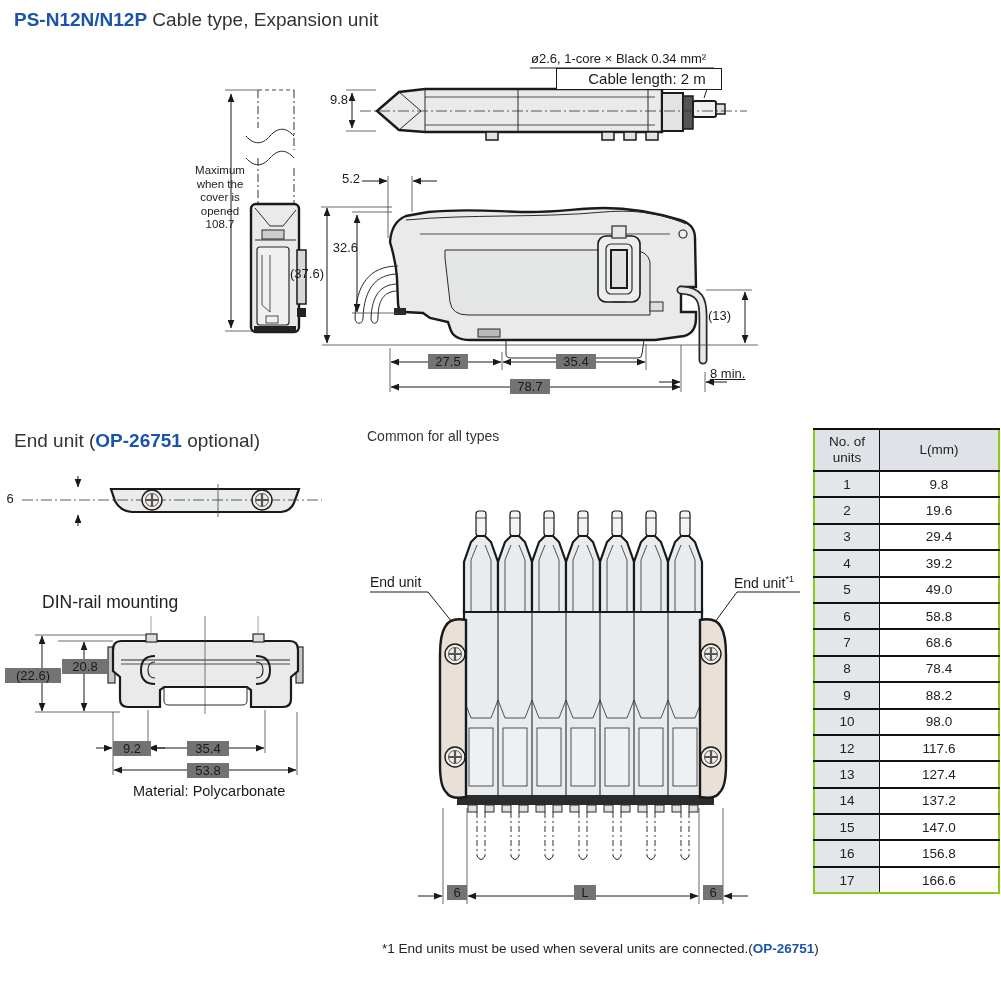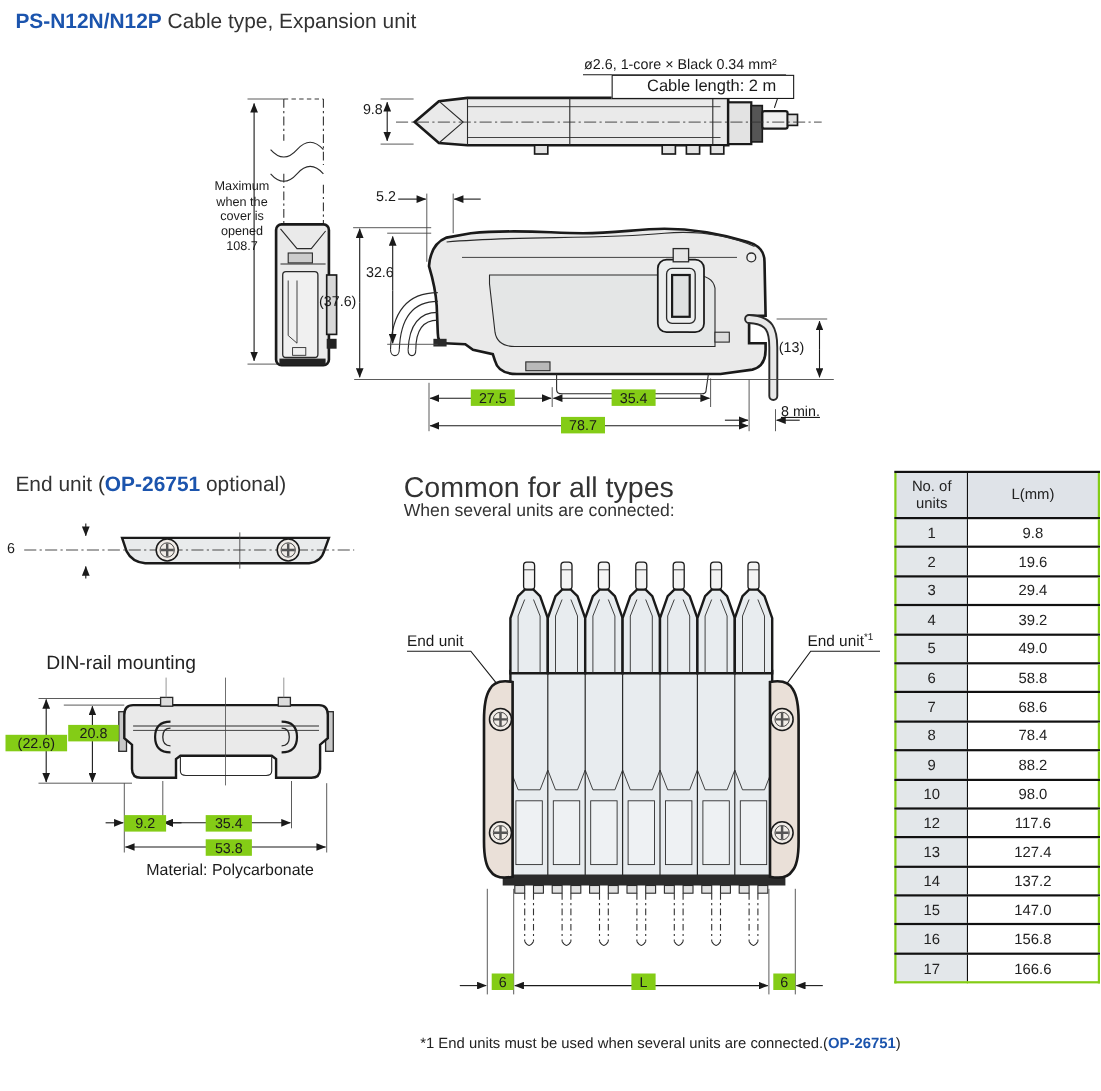--- a/index.html
+++ b/index.html
@@ -7,21 +7,21 @@
   .canvas{position:relative;width:1001px;height:992px;background:#fff;overflow:hidden;
           font-family:"Liberation Sans",sans-serif;color:#222;}
   .abs{position:absolute;}
   .page-title{font-size:19px;white-space:nowrap;}
   .model{font-weight:bold;color:var(--accent);}
   .suffix{color:#333;}
   .sec-head{font-size:19px;color:#333;white-space:nowrap;}
   .sec-sub{font-size:16px;color:#333;white-space:nowrap;}
   .din-head{font-size:17.5px;color:#222;white-space:nowrap;}
   .dim{font-size:13px;color:#1a1a1a;white-space:nowrap;}
-  .dim.bg{background:#84cc16;padding:0 2px;text-align:center;}
+  .dim.bg{background:#737373;padding:0 2px;text-align:center;}
   .note{font-size:11.5px;line-height:1.18;text-align:center;color:#1a1a1a;}
   .boxed{font-size:15px;color:#1a1a1a;border:1.2px solid #1a1a1a;height:20px;line-height:19px;
          text-align:center;background:#fff;padding-left:16px;}
   .lbl{font-size:14px;color:#1a1a1a;white-space:nowrap;}
   .lbl sup{font-size:9px;}
   .material{font-size:14.5px;color:#1a1a1a;white-space:nowrap;}
   .footnote{font-size:13.5px;color:#222;white-space:nowrap;}
   .dim-table{position:absolute;left:813px;top:428px;border-collapse:collapse;
              font-size:13.5px;color:#222;table-layout:fixed;}
   .dim-table th,.dim-table td{border-left:1px solid #111;border-top:2px solid #111;
@@ -257,22 +257,21 @@
   <div class="abs dim" style="left:2px;top:491px;width:16px;text-align:center;">6</div>
 
   <div class="abs din-head" style="left:42px;top:592px;">DIN-rail mounting</div>
   <div class="abs dim bg" style="left:5px;top:668px;width:52px;">(22.6)</div>
   <div class="abs dim bg" style="left:62px;top:659px;width:42px;">20.8</div>
   <div class="abs dim bg" style="left:113px;top:741px;width:34px;">9.2</div>
   <div class="abs dim bg" style="left:187px;top:741px;width:38px;">35.4</div>
   <div class="abs dim bg" style="left:187px;top:763px;width:38px;">53.8</div>
   <div class="abs material" style="left:133px;top:783px;">Material: Polycarbonate</div>
 
-  <div class="abs sec-head" style="left:367px;top:428px;font-size:26px;">Common for all types</div>
-  <div class="abs sec-sub" style="left:367px;top:456px;">When several units are connected:</div>
+  <div class="abs sec-head" style="left:367px;top:428px;font-size:14px;">Common for all types</div>
   <div class="abs lbl" style="left:370px;top:574px;">End unit</div>
   <div class="abs lbl" style="left:734px;top:574px;">
     <span>End unit</span><sup>*1</sup>
   </div>
   <div class="abs dim bg" style="left:447px;top:885px;width:16px;">6</div>
   <div class="abs dim bg" style="left:574px;top:885px;width:18px;">L</div>
   <div class="abs dim bg" style="left:703px;top:885px;width:16px;">6</div>
 
   <table class="dim-table">
     <thead>

